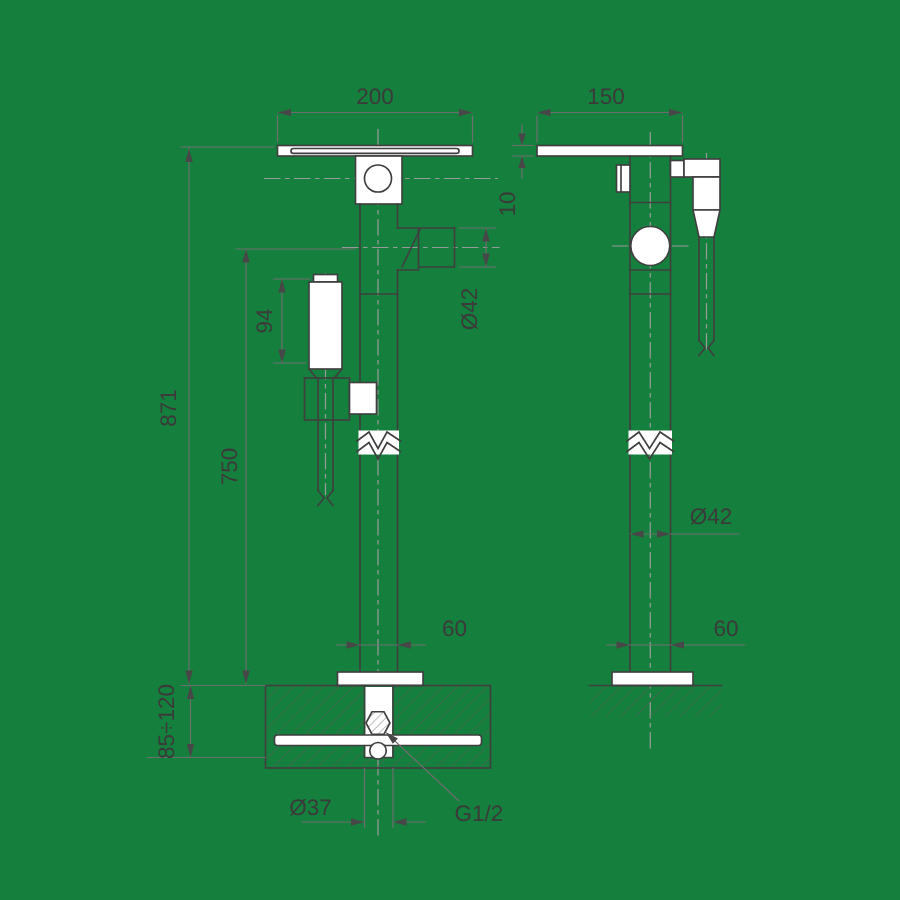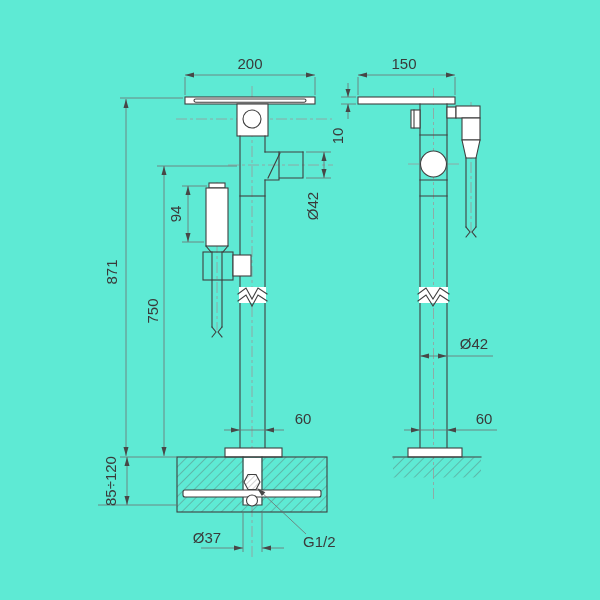--- a/index.html
+++ b/index.html
@@ -1,16 +1,16 @@
 <!DOCTYPE html>
 <html><head>
 <meta charset="utf-8">
 <style>
   html,body{margin:0;padding:0;background:#ffffff;}
-  .stage{width:600px;height:600px;background:#5eead4;position:relative;}
+  .stage{width:600px;height:600px;background:#15803d;position:relative;}
   svg{display:block;}
   .ol  {stroke:#3f3f3f;stroke-width:1.1;fill:none;stroke-linecap:square;}
   .olw {stroke:#3f3f3f;stroke-width:1.1;fill:#ffffff;}
   .dim {stroke:#6e6e6e;stroke-width:0.8;fill:none;}
   .cl  {stroke:#9a9a9a;stroke-width:0.8;fill:none;stroke-dasharray:11 3 3 3;}
   .ar  {fill:#474747;stroke:none;}
   .wm  {fill:#ffffff;stroke:none;}
   text.lbl{font-family:"Liberation Sans",sans-serif;font-size:15px;fill:#3a3a3a;}
 </style>
 </head>

